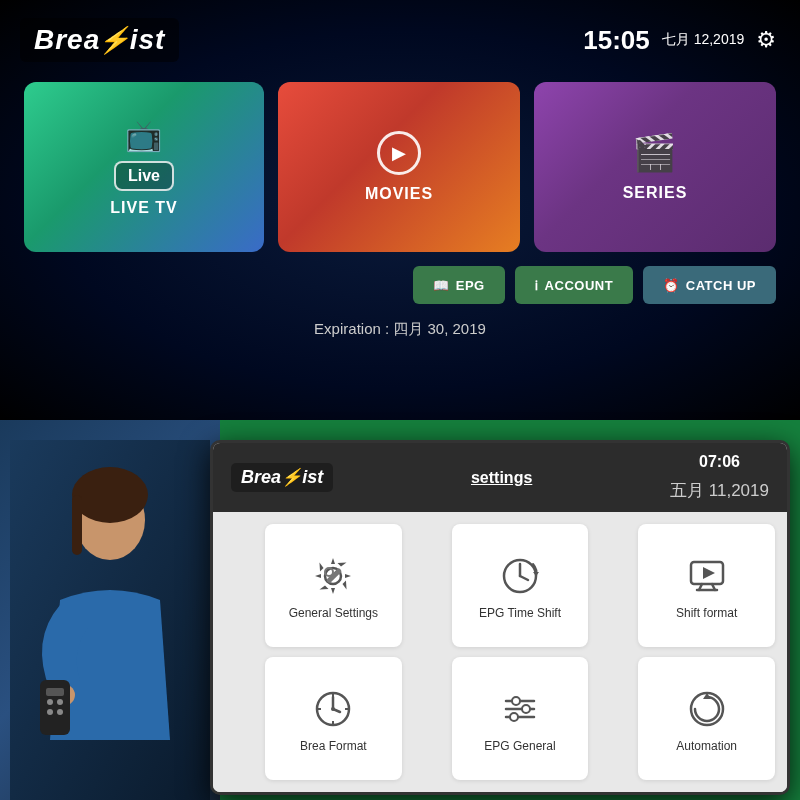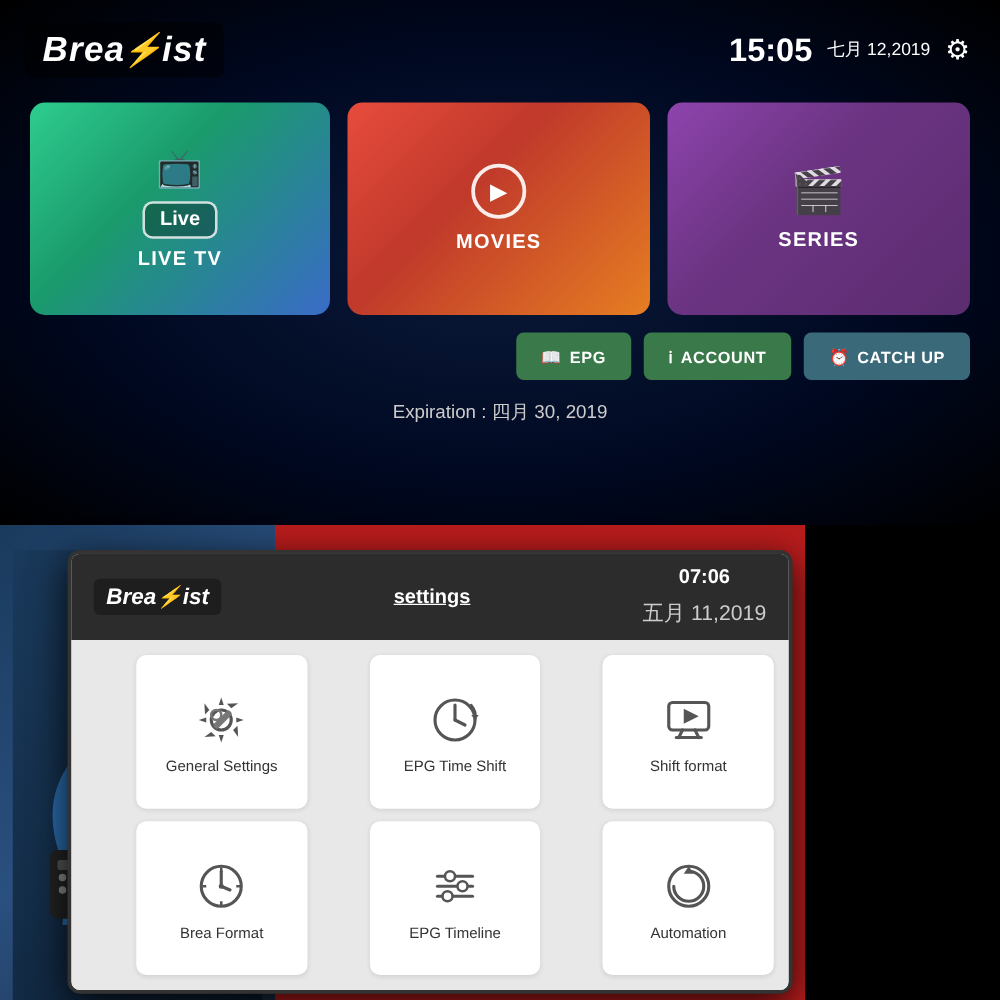--- a/index.html
+++ b/index.html
@@ -198,23 +198,23 @@
 
     .expiration {
       text-align: center;
       color: #ccc;
       font-size: 15px;
       margin-top: 16px;
     }
 
     
     .bottom-section {
-      width: 644px;
+      width: 800px;
       height: 380px;
-      background: #b91c1c;
+      background: #15803d;
       position: relative;
       display: flex;
       align-items: center;
       justify-content: center;
     }
 
     
     .person-bg {
       position: absolute;
       left: 0;
@@ -518,21 +518,21 @@
         <div class="settings-card">
           <svg class="svg-icon" viewBox="0 0 44 44" xmlns="http://www.w3.org/2000/svg">
 
             <line x1="8" y1="14" x2="36" y2="14" stroke="#555" stroke-width="2.5" stroke-linecap="round"></line>
             <line x1="8" y1="22" x2="36" y2="22" stroke="#555" stroke-width="2.5" stroke-linecap="round"></line>
             <line x1="8" y1="30" x2="36" y2="30" stroke="#555" stroke-width="2.5" stroke-linecap="round"></line>
             <circle cx="18" cy="14" r="4" fill="#fff" stroke="#555" stroke-width="2"></circle>
             <circle cx="28" cy="22" r="4" fill="#fff" stroke="#555" stroke-width="2"></circle>
             <circle cx="16" cy="30" r="4" fill="#fff" stroke="#555" stroke-width="2"></circle>
           </svg>
-          <span class="settings-label">EPG Timeline</span>
+          <span class="settings-label">EPG General</span>
         </div>
 
         <div class="settings-card">
           <svg class="svg-icon" viewBox="0 0 44 44" xmlns="http://www.w3.org/2000/svg">
             <circle cx="22" cy="22" r="16" fill="none" stroke="#555" stroke-width="2.5"></circle>
 
             <path d="M22 10 A12 12 0 1 1 10 22" fill="none" stroke="#555" stroke-width="2.5" stroke-linecap="round"></path>
             <polygon points="22,6 18,12 26,12" fill="#555"></polygon>
           </svg>
           <span class="settings-label">Automation</span>

